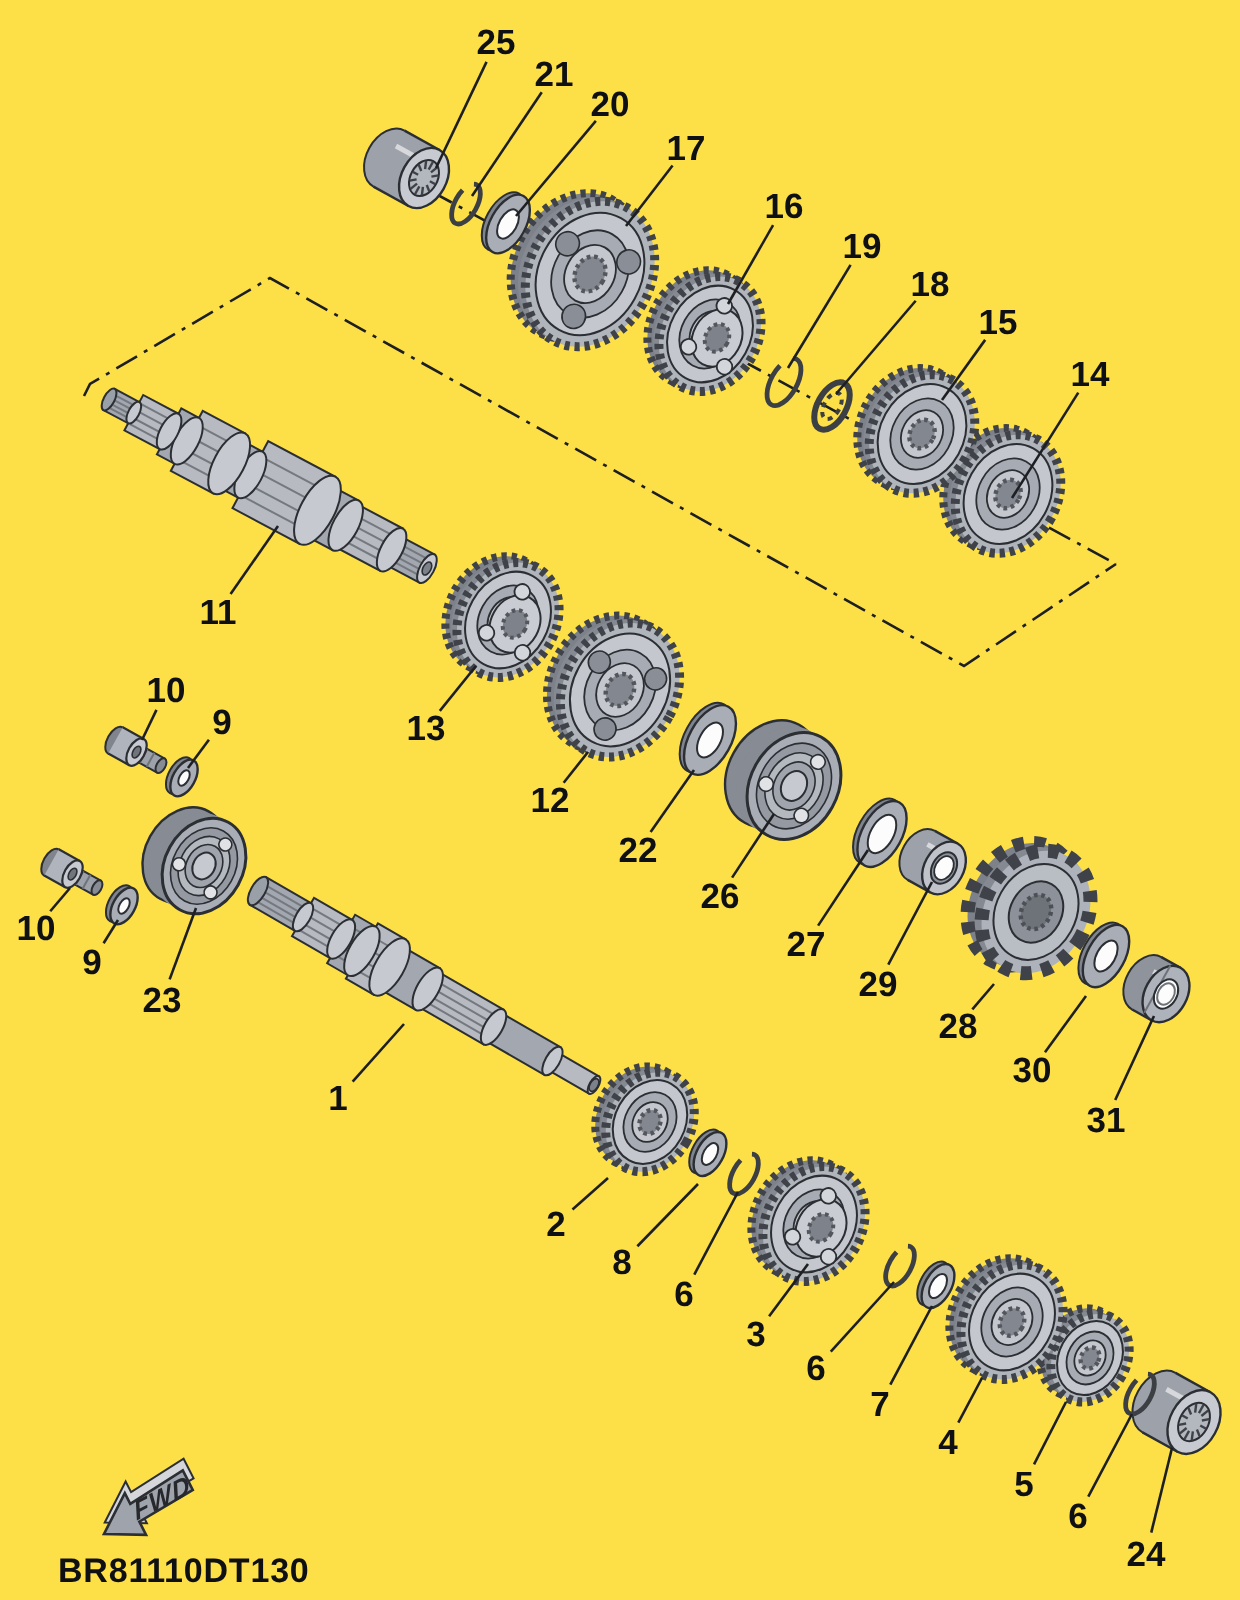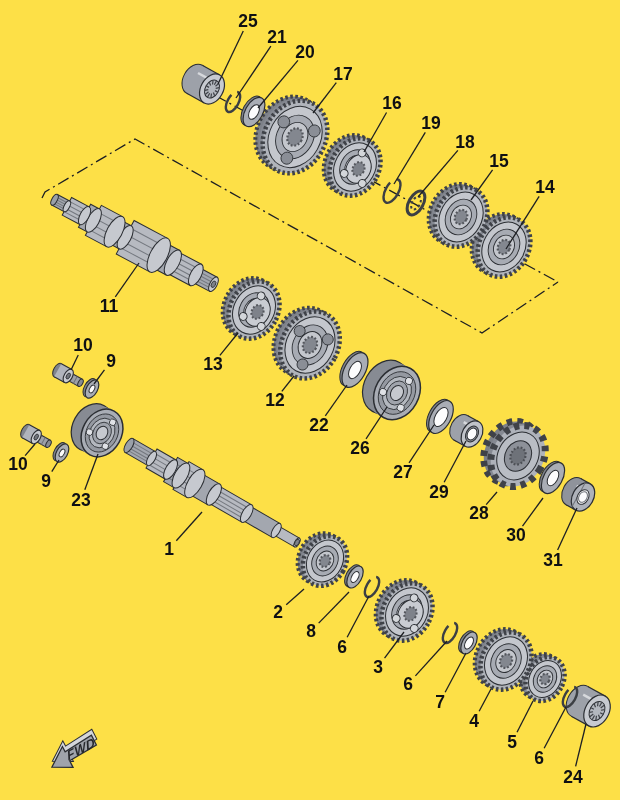--- a/index.html
+++ b/index.html
@@ -473,13 +473,14 @@
         <text x="512" y="742" text-anchor="middle" dominant-baseline="central" class="callout">5</text>
         <text x="539" y="758" text-anchor="middle" dominant-baseline="central" class="callout">6</text>
         <text x="573" y="777" text-anchor="middle" dominant-baseline="central" class="callout">24</text>
       </g>
       <g transform="translate(74 753) rotate(-27)">
         <polygon points="-26,2.5 -7.4,-11 -7.4,-5 23.6,-8 23.6,3 -7.4,5 -7.4,12.4" transform="translate(3 -5)" fill="#d4d6da" stroke="#2b2e33" stroke-width="1"></polygon>
         <polygon points="-26,2.5 -7.4,-11 -7.4,-5 23.6,-8 23.6,3 -7.4,5 -7.4,12.4" fill="#9fa3ab" stroke="#2b2e33" stroke-width="1.3"></polygon>
         <text x="8" y="-0.5" text-anchor="middle" dominant-baseline="central" class="fwd" transform="skewX(-14)">FWD</text>
       </g>
     </svg>
+  <div class="code-label">BR81110DT130</div>
 </div>
 
 </body></html>

